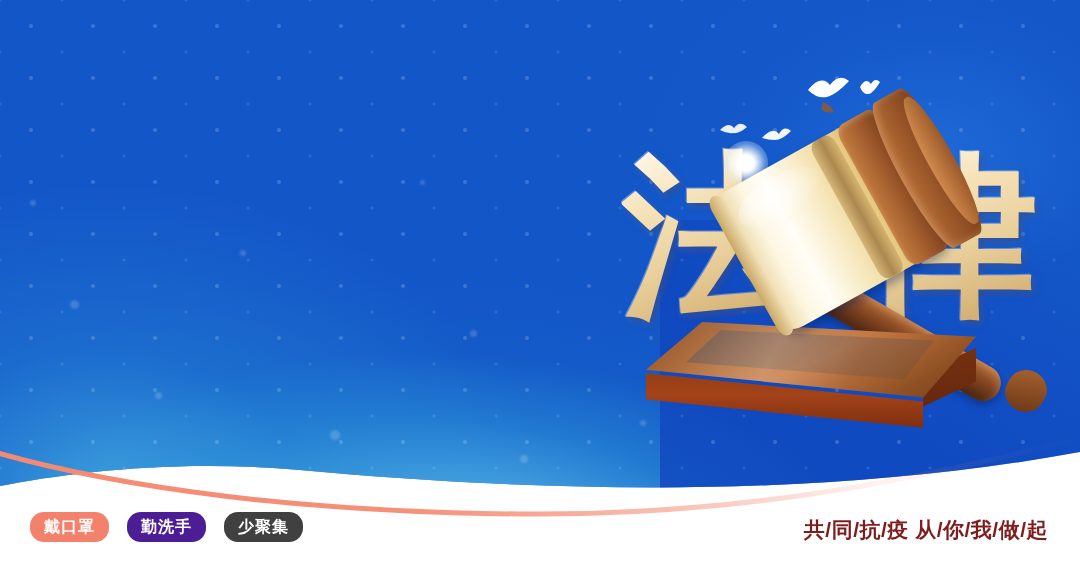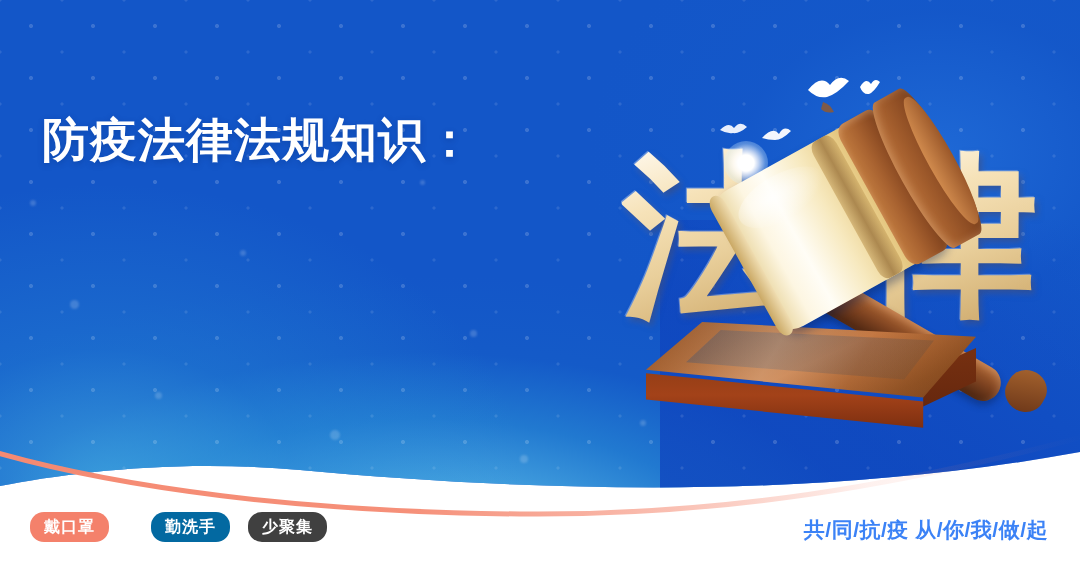--- a/index.html
+++ b/index.html
@@ -177,26 +177,26 @@
   .birds{position:absolute;left:690px;top:52px;width:210px;height:95px;}
 
   
   .badges{position:absolute;left:30px;top:512px;display:flex;gap:18px;align-items:center;}
   .badge{
     height:30px;padding:0 14px;border-radius:14px;
     display:flex;align-items:center;justify-content:center;
     font-size:16px;font-weight:bold;color:#ffffff;letter-spacing:1px;
   }
   .badge-mask{background:#f4816b;}
-  .badge-wash{background:#0369a1;margin-left:24px;}
+  .badge-wash{background:#4c1d95;}
   .badge-gather{background:#404040;}
 
   .slogan{
     position:absolute;right:32px;top:516px;
-    font-size:21px;font-weight:bold;color:#3b82f6;letter-spacing:.5px;
+    font-size:21px;font-weight:bold;color:#7f1d1d;letter-spacing:.5px;
   }
 </style>
 </head>
 <body>
 
 <div class="poster">
 
   <div class="blue-panel">
     <div class="bg-base"></div>
     <div class="bg-topright-glow"></div>
@@ -262,21 +262,20 @@
         <stop offset="0%" stop-color="#f58a72" stop-opacity="1"></stop>
         <stop offset="38%" stop-color="#f58a72" stop-opacity=".95"></stop>
         <stop offset="62%" stop-color="#f58a72" stop-opacity=".55"></stop>
         <stop offset="80%" stop-color="#f58a72" stop-opacity=".12"></stop>
         <stop offset="100%" stop-color="#f58a72" stop-opacity="0"></stop>
       </linearGradient>
     </defs>
     <path d="M-6,452 C120,488 300,512 520,514 C720,516 900,486 1086,436" fill="none" stroke="url(#coralfade)" stroke-width="5" stroke-linecap="round"></path>
   </svg>
 
-  <div class="headline">防疫法律法规知识：</div>
 
 
   <div class="badges">
     <div class="badge badge-mask">戴口罩</div>
     <div class="badge badge-wash">勤洗手</div>
     <div class="badge badge-gather">少聚集</div>
   </div>
 
   <div class="slogan">共/同/抗/疫 从/你/我/做/起</div>
 

